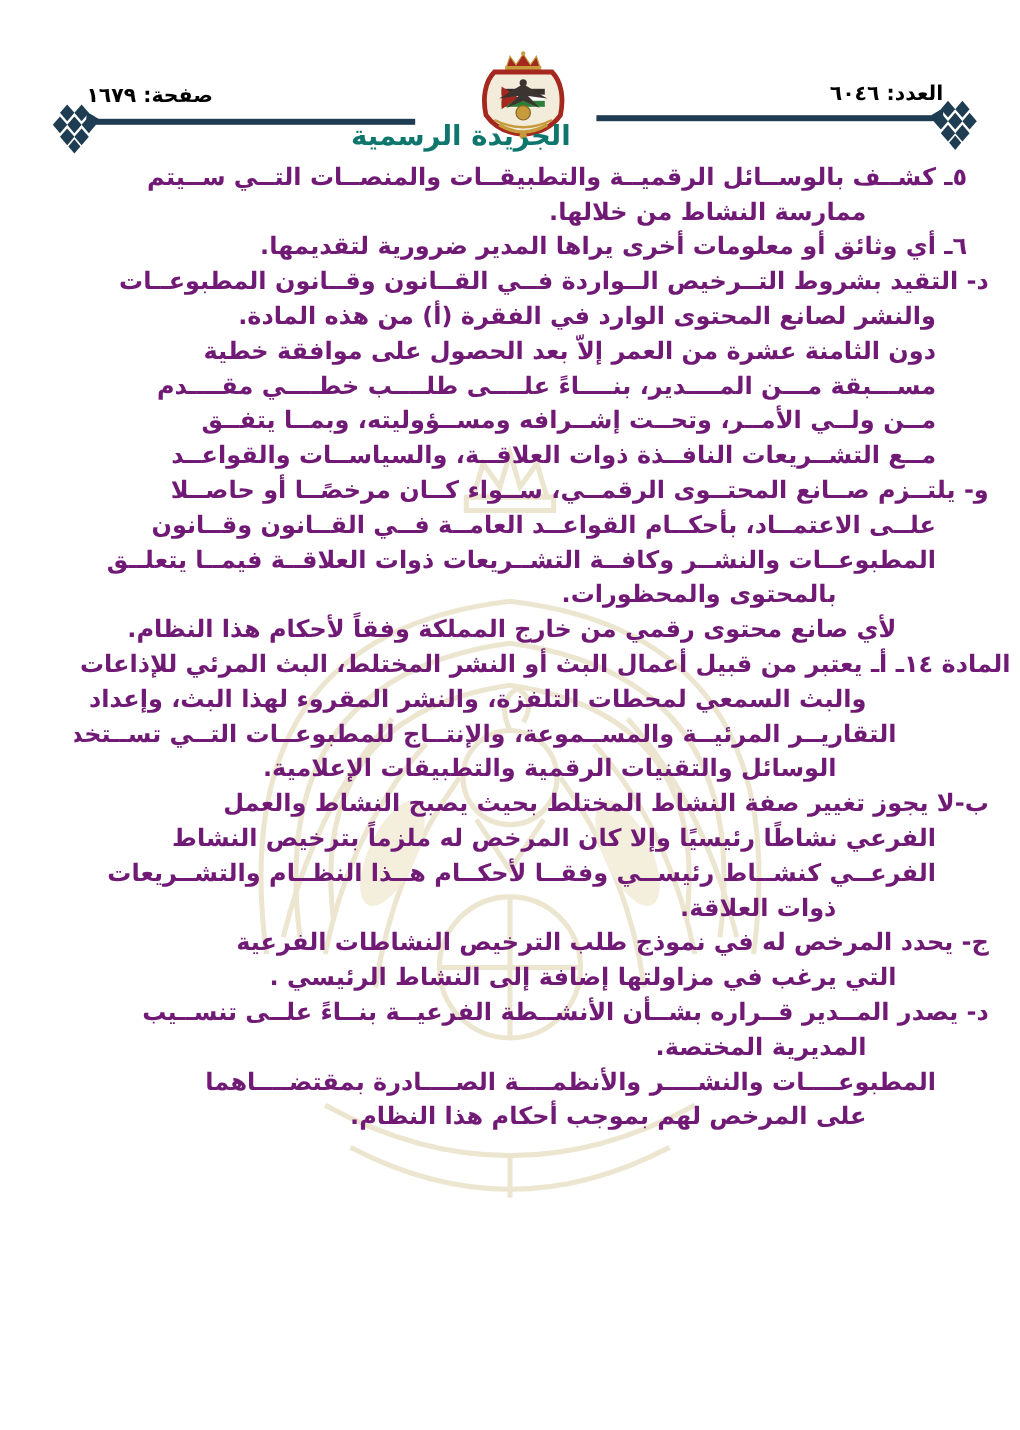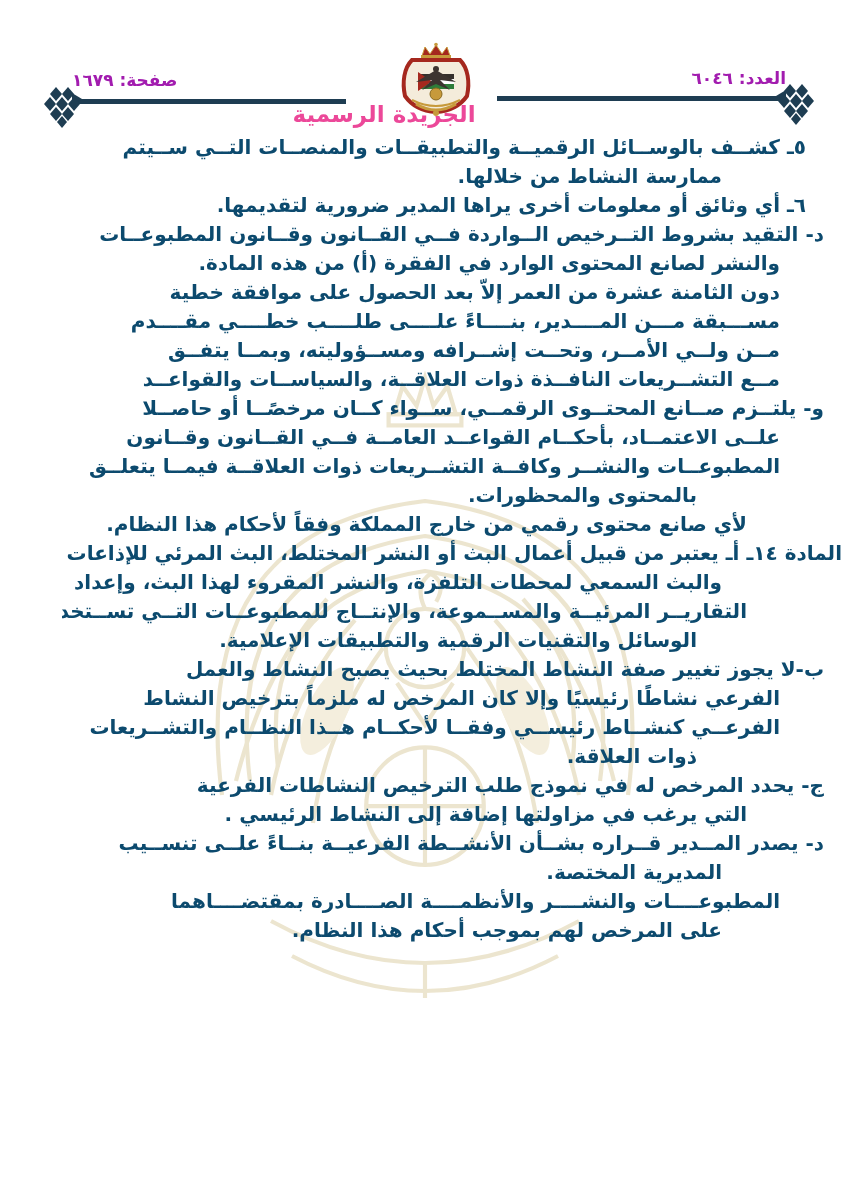--- a/index.html
+++ b/index.html
@@ -6,39 +6,39 @@
   .page{
     position:relative;
     width:850px;height:1192px;
     background:#ffffff;
     overflow:hidden;
     font-family:"DejaVu Sans", sans-serif;
   }
   
   .hdr-label{
     position:absolute;
-    color:#a21caf;
+    color:#000000;
     font-size:17px;
     font-weight:bold;
     direction:rtl;
     white-space:nowrap;
   }
   .hdr-issue{top:68px;right:64px;}
   .hdr-page{top:70px;left:72px;}
   .rule{position:absolute;height:5px;background:#1e3d52;}
   .rule-right{top:96px;left:497px;width:288px;}
   .rule-left{top:99px;left:74px;width:272px;}
   .ornament{position:absolute;}
   .ornament-right{top:76px;left:776px;}
   .ornament-left{top:79px;left:40px;transform:scaleX(-1);}
   .emblem{position:absolute;top:42px;left:392px;}
   .gazette-title{
     position:absolute;top:101px;left:0;width:768px;
     text-align:center;
-    color:#ec4899;
+    color:#0f766e;
     font-size:23px;
     font-weight:bold;
     direction:rtl;
   }
   
   .watermark{
     position:absolute;top:360px;left:145px;
     opacity:0.55;
     z-index:0;
   }
@@ -50,21 +50,21 @@
     overflow:hidden;
   }
   .line{
     direction:rtl;
     text-align:right;
     white-space:nowrap;
     height:29px;
     line-height:29px;
     font-size:20px;
     font-weight:bold;
-    color:#0c4a6e;
+    color:#701a75;
     margin-left:32px;
   }
   .i0{padding-right:0px;}
   .i1{padding-right:18px;}
   .i2{padding-right:36px;}
   .i3{padding-right:62px;}
   .i4{padding-right:95px;}
   .i5{padding-right:120px;}
   .i6{padding-right:145px;}
 </style>

